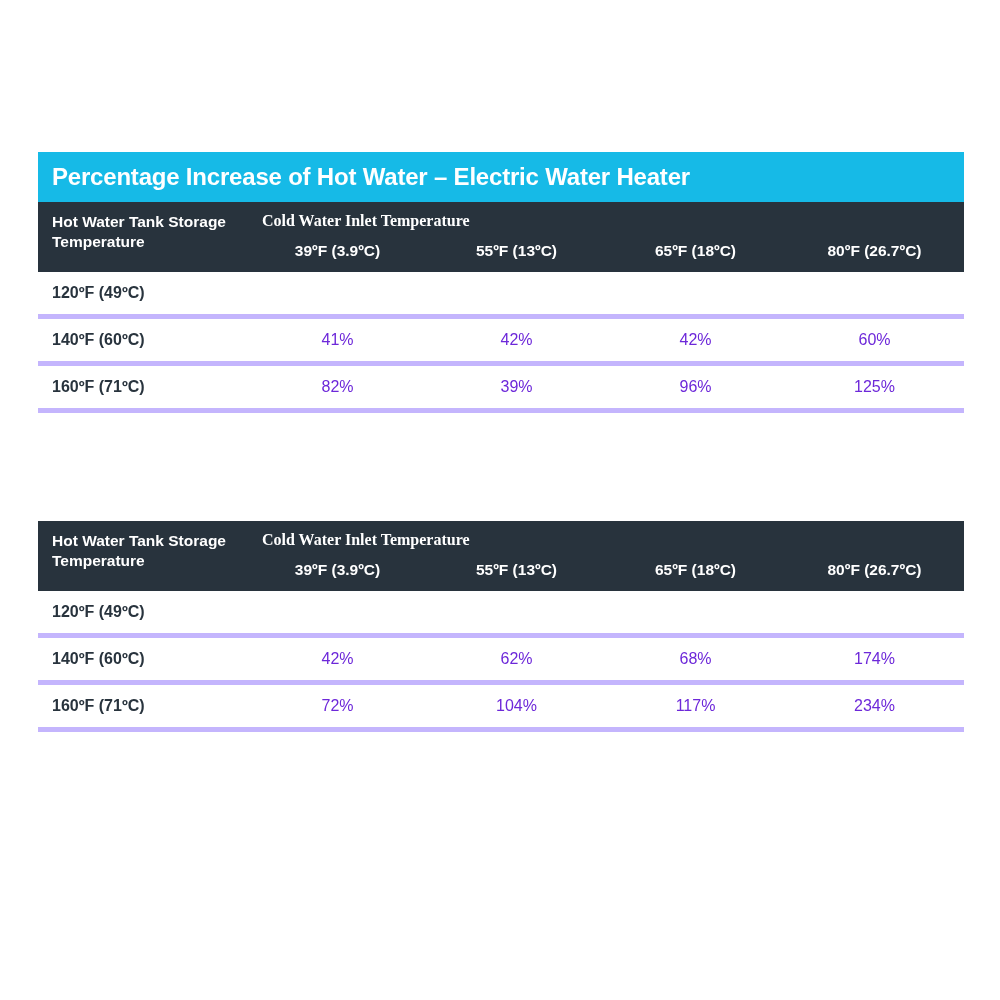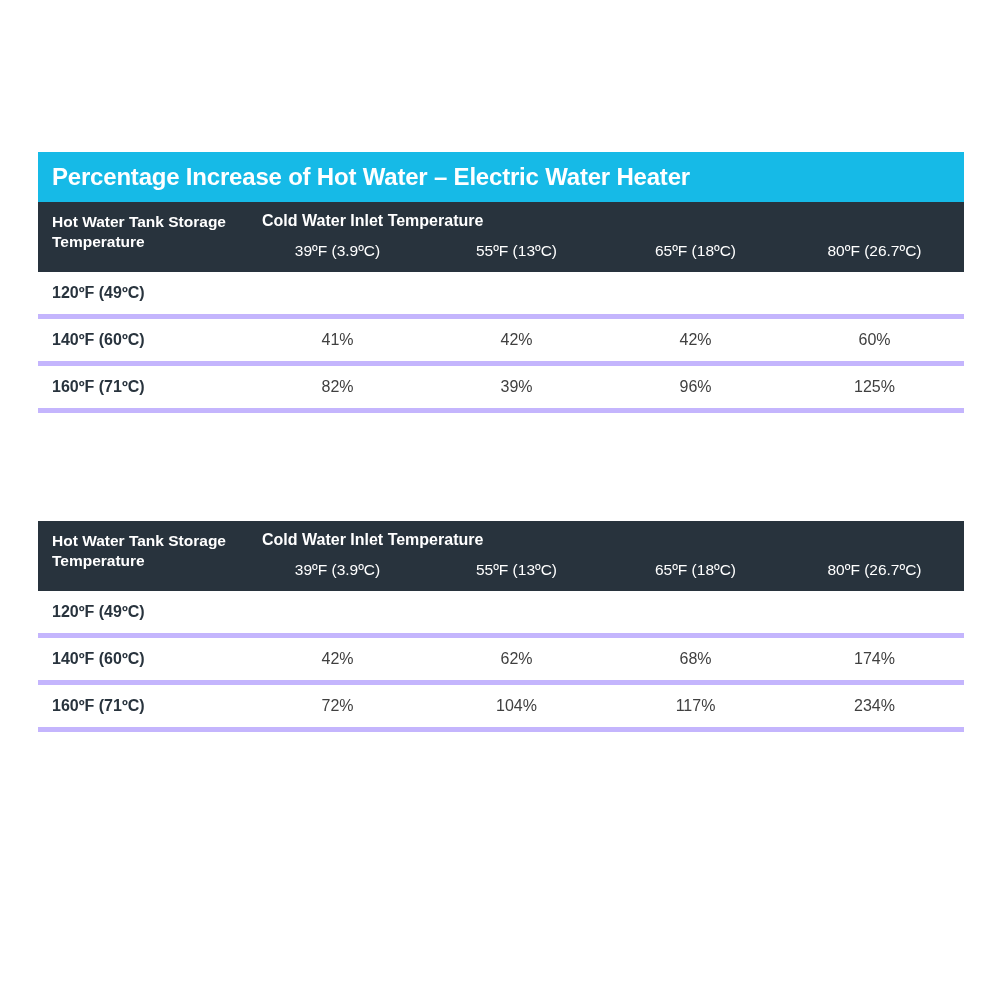--- a/index.html
+++ b/index.html
@@ -66,48 +66,49 @@
   }
 
   .group-head {
     background: #28333d;
     color: #ffffff;
     font-size: 16px;
     font-weight: bold;
     padding: 10px 0 6px 14px;
     text-align: left;
     vertical-align: top;
+    font-family: Liberation Serif, serif;
   }
 
   .sub-head {
     background: #28333d;
     color: #ffffff;
     font-size: 15.5px;
-    font-weight: normal;
+    font-weight: bold;
     text-align: center;
     padding: 6px 0 12px 0;
     vertical-align: bottom;
   }
 
   tbody tr td {
     border-bottom: 5px solid #c4b5fd;
     background: #ffffff;
   }
 
   td.rowlabel {
     font-size: 16px;
     font-weight: bold;
     color: #28333d;
     padding: 12px 0 12px 14px;
     text-align: left;
   }
 
   td.val {
     font-size: 16px;
-    color: #404040;
+    color: #6d28d9;
     text-align: center;
     padding: 12px 0 12px 0;
   }
 </style>
 </head>
 <body>
 
 <div class="page">
 
   <div class="table-block" id="block-electric">

